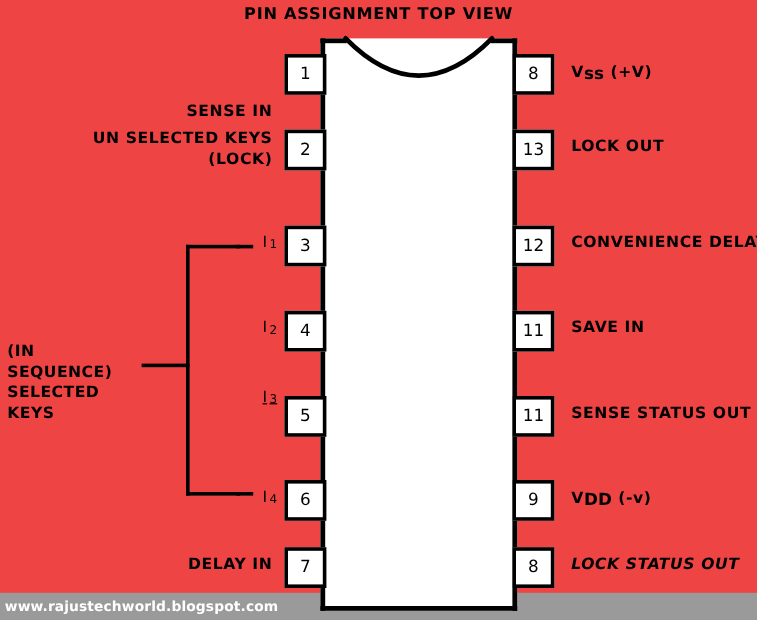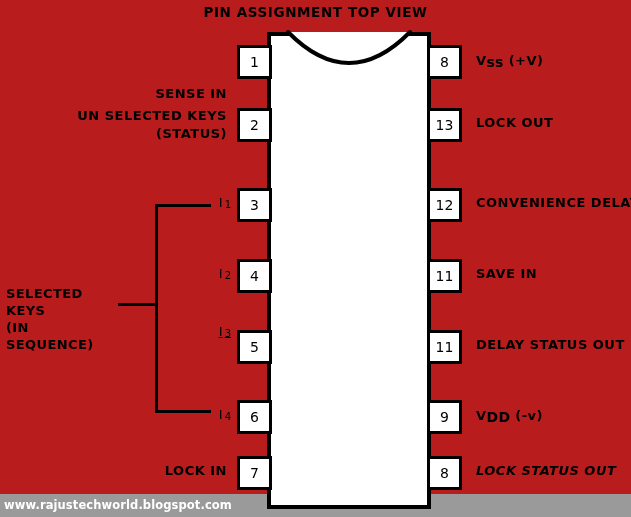--- a/index.html
+++ b/index.html
@@ -8,21 +8,21 @@
     padding: 0;
     background: #ffffff;
   }
   body {
     font-family: "DejaVu Sans", "Liberation Sans", sans-serif;
   }
   #stage {
     position: relative;
     width: 631px;
     height: 517px;
-    background: #b91c1c;
+    background: #ef4444;
     overflow: hidden;
   }
 
   
   #diagram-title {
     position: absolute;
     left: 0;
     top: 4px;
     width: 631px;
     text-align: center;
@@ -200,74 +200,74 @@
   <div id="watermark-bar"></div>
 
   <div id="diagram-title">PIN ASSIGNMENT TOP VIEW</div>
 
   <div id="bracket-vert"></div>
   <div class="bracket-arm" id="bracket-arm-top"></div>
   <div class="bracket-arm" id="bracket-arm-bottom"></div>
   <div class="bracket-arm" id="bracket-stem"></div>
 
   <div id="selected-keys-group">
+    <div>(IN SEQUENCE)</div>
     <div>SELECTED KEYS</div>
-    <div>(IN SEQUENCE)</div>
   </div>
 
   <div id="chip-body"></div>
   <div class="chip-top-seg" id="chip-top-left"></div>
   <div class="chip-top-seg" id="chip-top-right"></div>
   <svg id="chip-notch" viewBox="0 0 126 46">
     <path d="M 2 2 Q 63 64 124 2" fill="none" stroke="#000000" stroke-width="4" stroke-linecap="round"></path>
   </svg>
 
   <div id="pins-layer">
       <div class="pin-box pin-left" style="top: 45px;"><span>1</span></div>
       <div class="label-left-wrap" style="top: 52px; margin-top: 34px;">
         <div class="pin-label" style="position: static;">SENSE IN</div>
       </div>
       <div class="pin-box pin-left" style="top: 108px;"><span>2</span></div>
       <div class="label-left-wrap" style="top: 108px;">
         <div class="pin-label" style="position: static; padding-left: 32px;">UN SELECTED KEYS</div>
-        <div class="pin-label" style="position: static; margin-top: 3px;">(STATUS)</div>
+        <div class="pin-label" style="position: static; margin-top: 3px;">(LOCK)</div>
       </div>
       <div class="pin-box pin-left" style="top: 188px;"><span>3</span></div>
       <div class="input-label" style="top: 195px;"><span>I</span><span class="idx">1</span></div>
       <div class="bracket-arm" style="left: 197px; top: 204px; width: 14px;"></div>
       <div class="pin-box pin-left" style="top: 259px;"><span>4</span></div>
       <div class="input-label" style="top: 266px;"><span>I</span><span class="idx">2</span></div>
       <div class="pin-box pin-left" style="top: 330px;"><span>5</span></div>
       <div class="input-label" style="top: 324px; text-decoration: underline;"><span>I</span><span class="idx">3</span></div>
       <div class="pin-box pin-left" style="top: 400px;"><span>6</span></div>
       <div class="input-label" style="top: 407px;"><span>I</span><span class="idx">4</span></div>
       <div class="bracket-arm" style="left: 197px; top: 410px; width: 14px;"></div>
       <div class="pin-box pin-left" style="top: 456px;"><span>7</span></div>
       <div class="label-left-wrap" style="top: 463px;">
-        <div class="pin-label" style="position: static;">LOCK IN</div>
+        <div class="pin-label" style="position: static;">DELAY IN</div>
       </div>
       <div class="pin-box pin-right" style="top: 45px;"><span>8</span></div>
       <div class="label-right-wrap" style="top: 52px;">
         <div class="pin-label" style="position: static;"><span>V</span><span class="sub">ss</span><span> (+V)</span></div>
       </div>
       <div class="pin-box pin-right" style="top: 108px;"><span>13</span></div>
       <div class="label-right-wrap" style="top: 115px;">
         <div class="pin-label" style="position: static;">LOCK OUT</div>
       </div>
       <div class="pin-box pin-right" style="top: 188px;"><span>12</span></div>
       <div class="label-right-wrap" style="top: 195px;">
         <div class="pin-label" style="position: static;">CONVENIENCE DELAY</div>
       </div>
       <div class="pin-box pin-right" style="top: 259px;"><span>11</span></div>
       <div class="label-right-wrap" style="top: 266px;">
         <div class="pin-label" style="position: static;">SAVE IN</div>
       </div>
       <div class="pin-box pin-right" style="top: 330px;"><span>11</span></div>
       <div class="label-right-wrap" style="top: 337px;">
-        <div class="pin-label" style="position: static;">DELAY STATUS OUT</div>
+        <div class="pin-label" style="position: static;">SENSE STATUS OUT</div>
       </div>
       <div class="pin-box pin-right" style="top: 400px;"><span>9</span></div>
       <div class="label-right-wrap" style="top: 407px;">
         <div class="pin-label" style="position: static;"><span>V</span><span class="sub">DD</span><span> (-v)</span></div>
       </div>
       <div class="pin-box pin-right" style="top: 456px;"><span>8</span></div>
       <div class="label-right-wrap" style="top: 463px;">
         <div class="pin-label" style="position: static; font-style: italic;">LOCK STATUS OUT</div>
       </div>
     </div>

